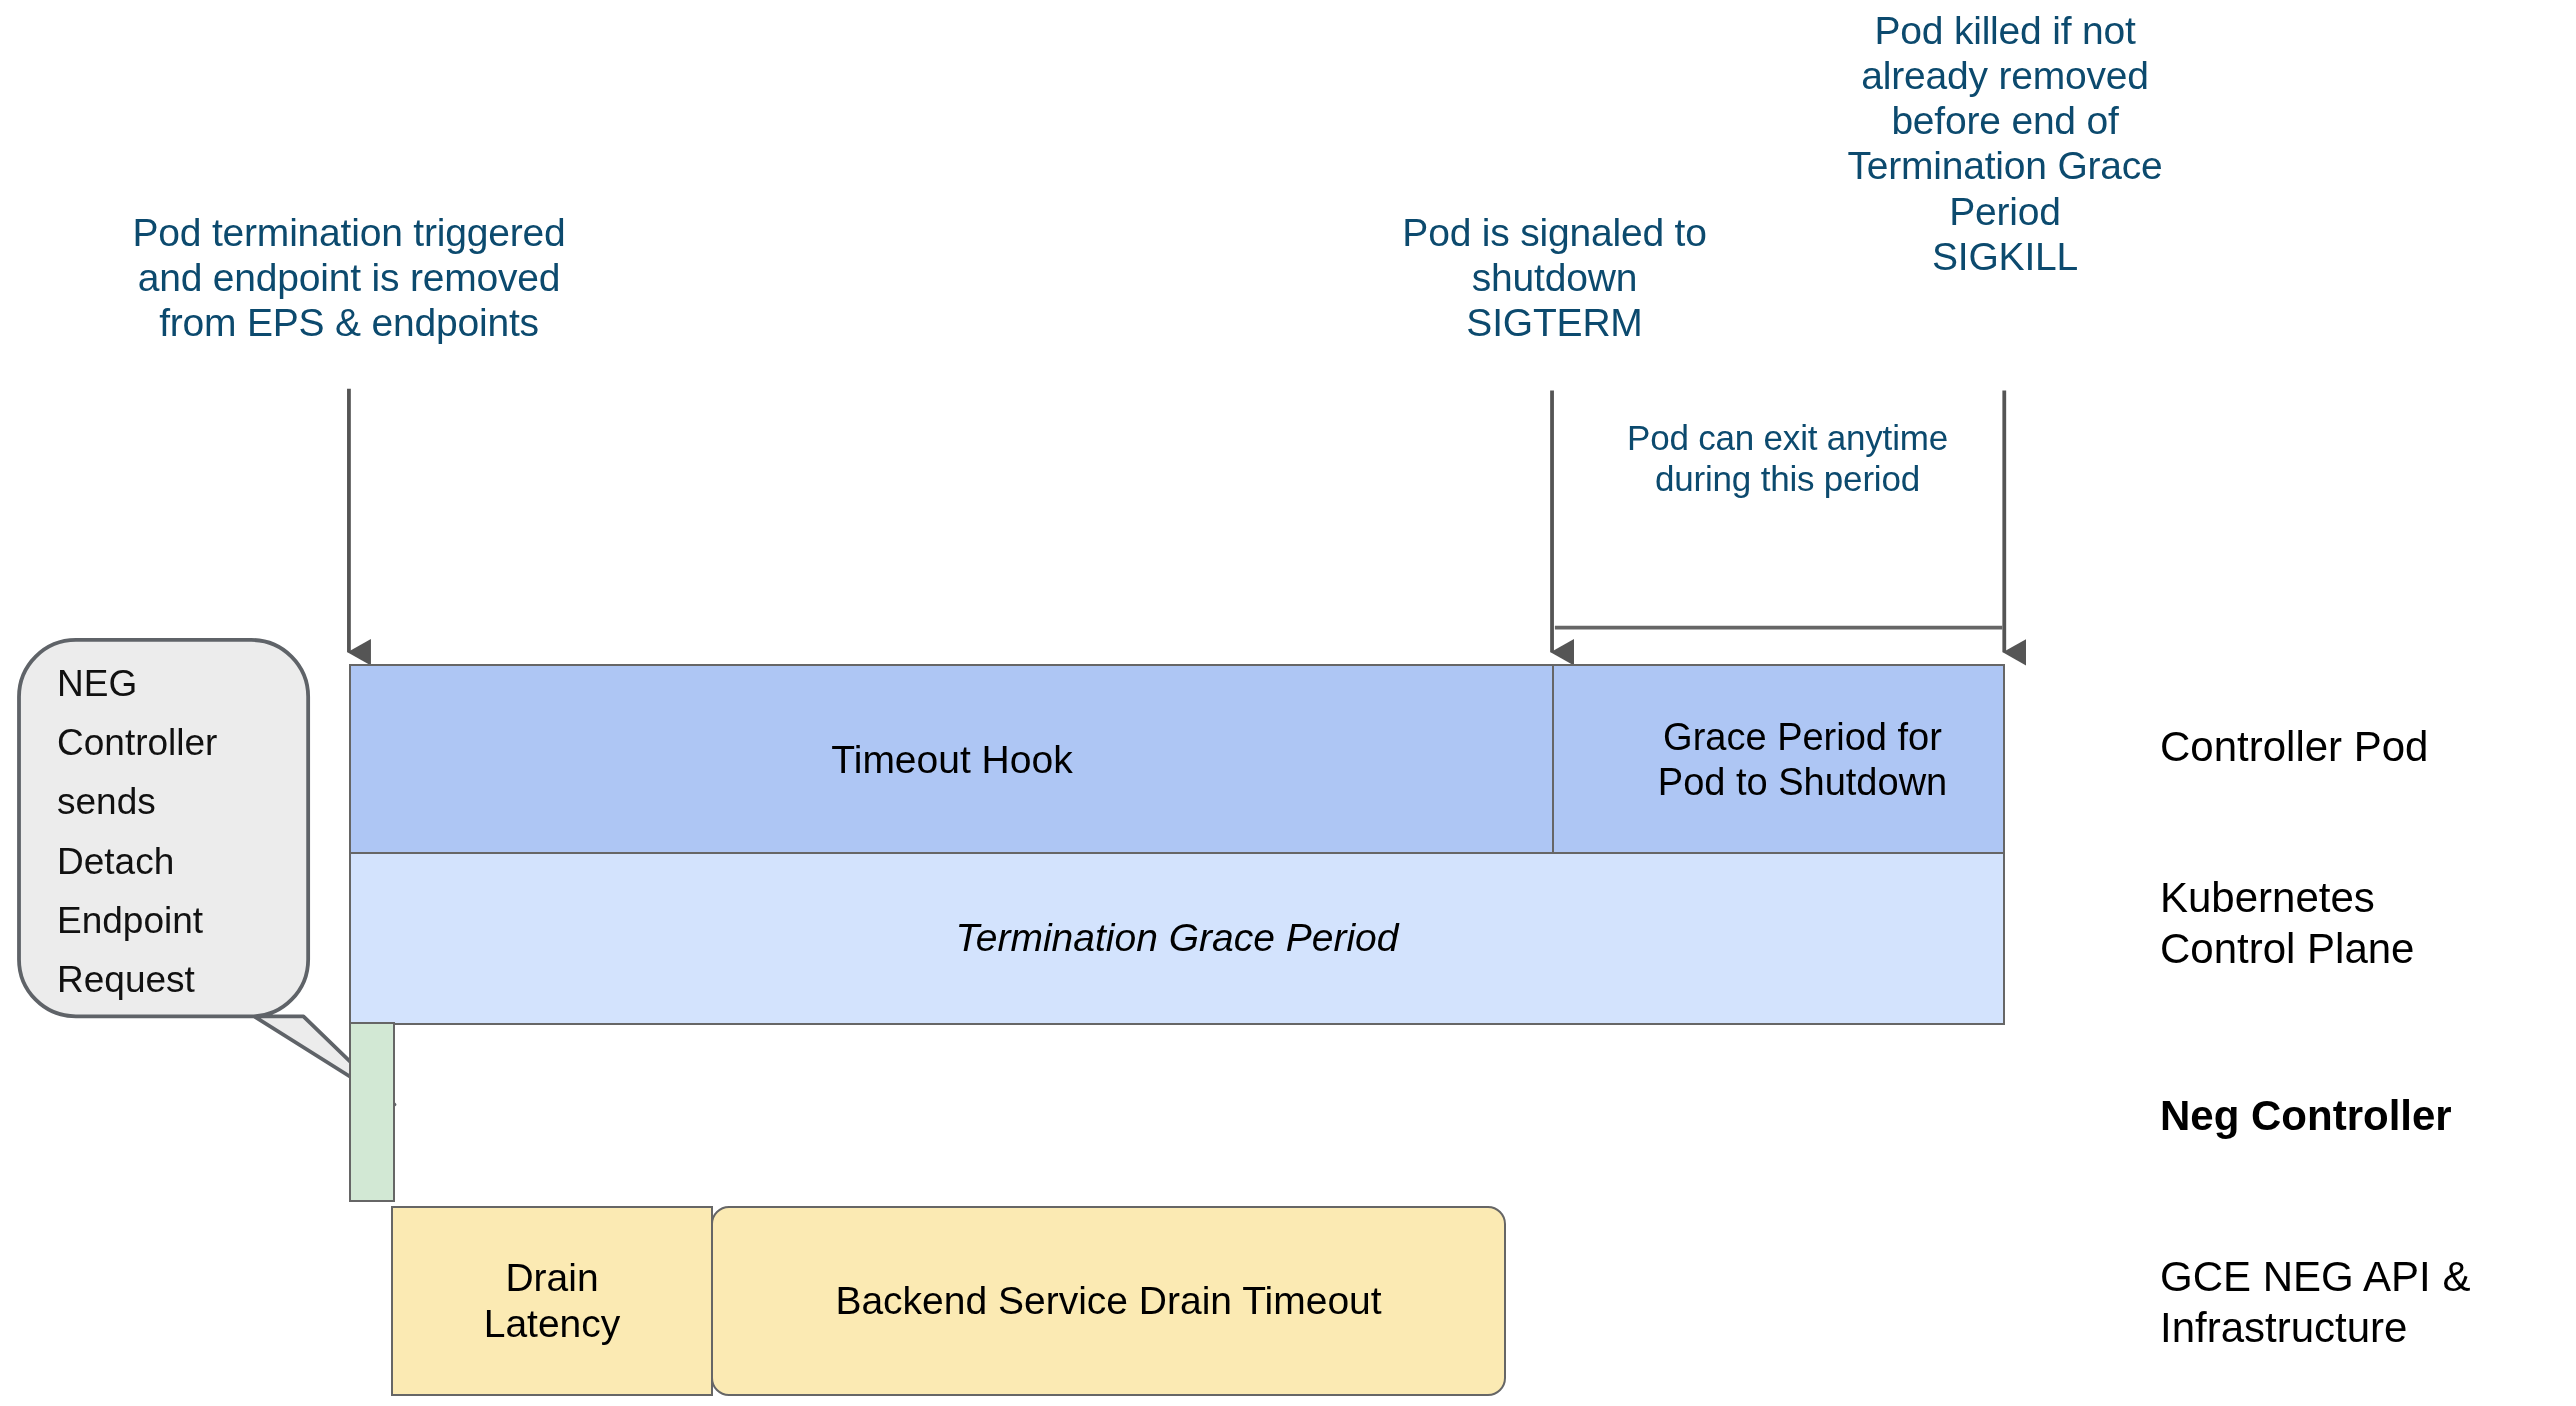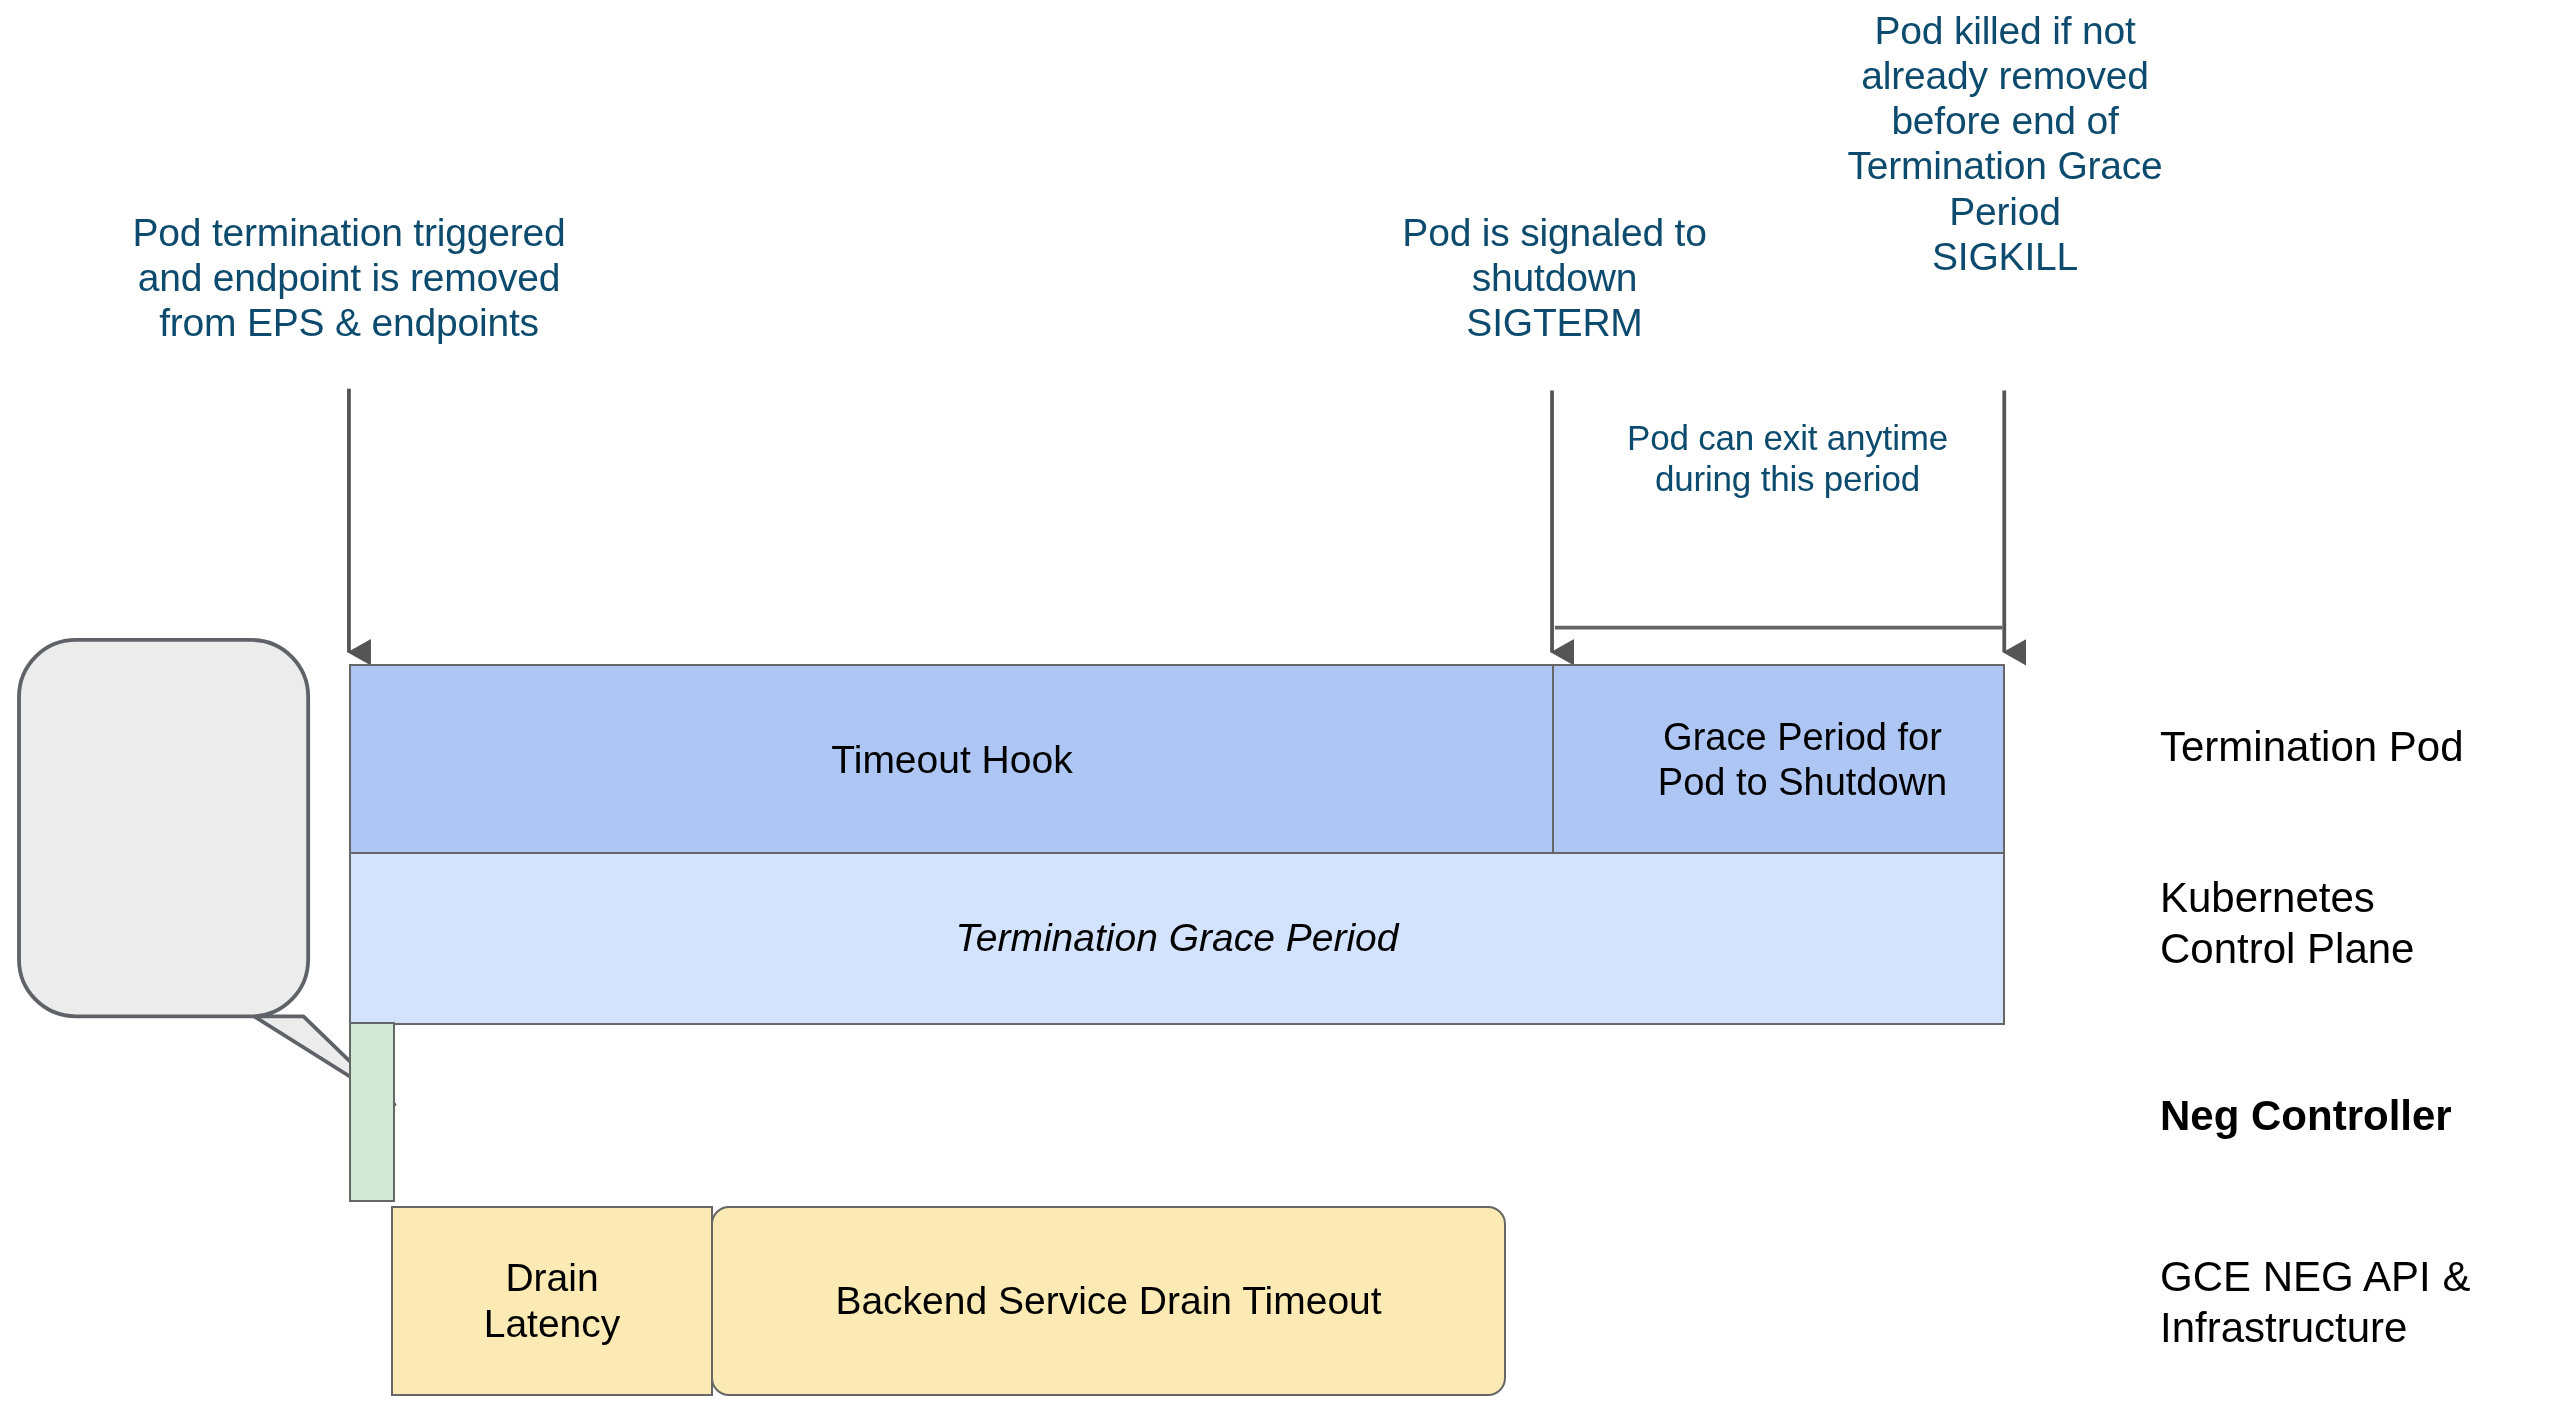--- a/index.html
+++ b/index.html
@@ -145,36 +145,42 @@
   <div class="annot" id="annot-sigkill">Pod killed if not
 already removed
 before end of
 Termination Grace
 Period
 SIGKILL</div>
 
   <div class="annot" id="annot-exit">Pod can exit anytime
 during this period</div>
 
+  <div class="bubble-text" style="white-space:pre-line;">NEG
+Controller
+sends
+Detach
+Endpoint
+Request</div>
 
   <div class="bar" id="bar-prestop">Timeout Hook</div>
 
   <div class="bar" id="bar-grace" style="white-space:pre-line;padding-left:48px;">Grace Period for
 Pod to Shutdown</div>
 
   <div class="bar" id="bar-tgp">Termination Grace Period</div>
 
   <div class="bar" id="bar-neg"></div>
 
   <div class="bar" id="bar-drain" style="white-space:pre-line;">Drain
 Latency</div>
 
   <div class="bar" id="bar-backend">Backend Service Drain Timeout</div>
 
-  <div class="lane-label" id="lane-pod">Termination Pod</div>
+  <div class="lane-label" id="lane-pod">Controller Pod</div>
 
   <div class="lane-label" id="lane-cp">Kubernetes
 Control Plane</div>
 
   <div class="lane-label" id="lane-neg">Neg Controller</div>
 
   <div class="lane-label" id="lane-gce">GCE NEG API &amp;
 Infrastructure</div>
 
 </div>

